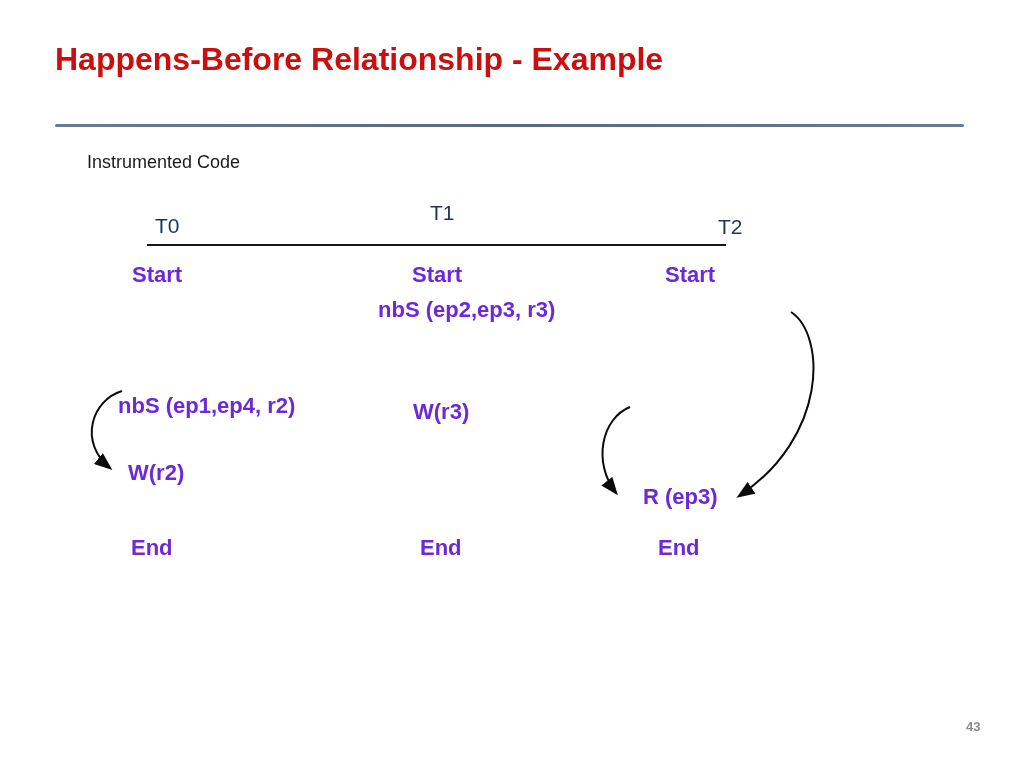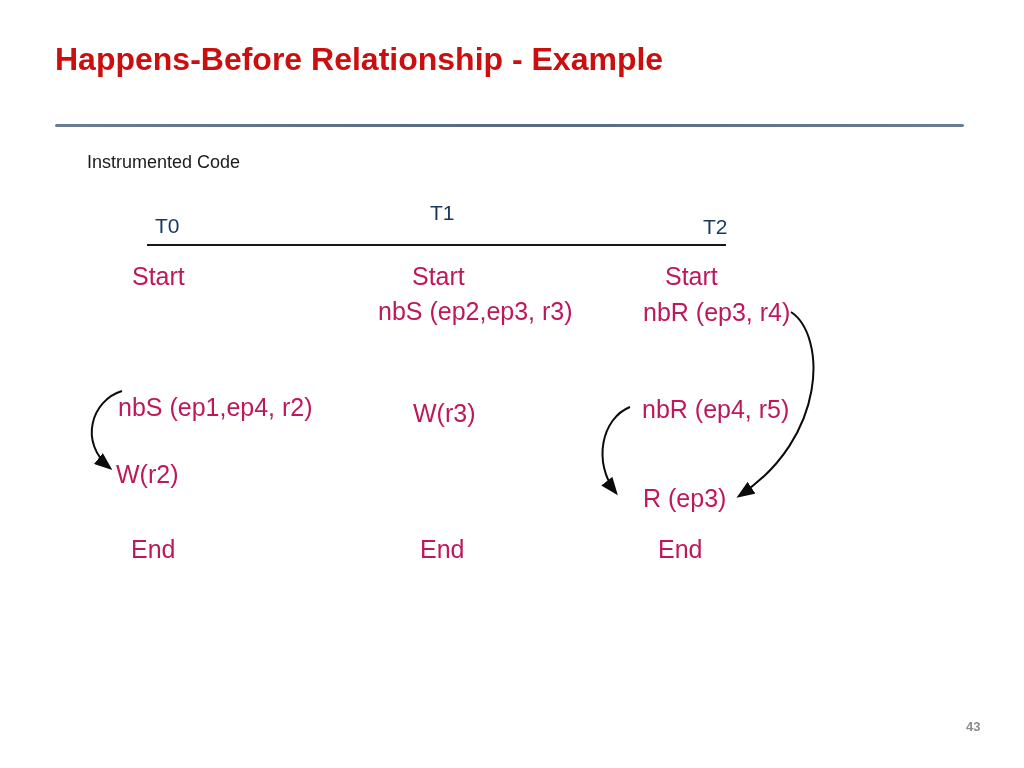--- a/index.html
+++ b/index.html
@@ -41,23 +41,23 @@
     font-size: 21px;
     font-weight: normal;
     color: #17375E;
   }
   .header-rule {
     left: 147px; top: 244px;
     width: 579px; height: 2px;
     background: #14161a;
   }
   .ev {
-    font-size: 25px;
-    font-weight: normal;
-    color: #be185d;
+    font-size: 22px;
+    font-weight: bold;
+    color: #6d28d9;
   }
 
   .arrows-layer {
     position: absolute;
     left: 0; top: 0;
     width: 1024px; height: 768px;
     pointer-events: none;
   }
 
   .page-number {
@@ -71,36 +71,34 @@
 <body>
 
 <div class="slide">
 
   <div class="abs title">Happens-Before Relationship - Example</div>
   <div class="abs title-divider"></div>
   <div class="abs subtitle">Instrumented Code</div>
 
   <div class="abs th" style="left:155px; top:214px;">T0</div>
   <div class="abs th" style="left:430px; top:201px;">T1</div>
-  <div class="abs th" style="left:703px; top:215px;">T2</div>
+  <div class="abs th" style="left:718px; top:215px;">T2</div>
   <div class="abs header-rule"></div>
 
   <div class="abs ev" style="left:132px; top:262px;">Start</div>
   <div class="abs ev" style="left:118px; top:385px;margin-top:8px;">nbS (ep1,ep4, r2)</div>
-  <div class="abs ev" style="left:116px; top:460px;">W(r2)</div>
+  <div class="abs ev" style="left:128px; top:460px;">W(r2)</div>
   <div class="abs ev" style="left:131px; top:535px;">End</div>
 
   <div class="abs ev" style="left:412px; top:262px;">Start</div>
   <div class="abs ev" style="left:378px; top:297px;">nbS (ep2,ep3, r3)</div>
   <div class="abs ev" style="left:413px; top:399px;">W(r3)</div>
   <div class="abs ev" style="left:420px; top:535px;">End</div>
 
   <div class="abs ev" style="left:665px; top:262px;">Start</div>
-  <div class="abs ev" style="left:643px; top:298px;">nbR (ep3, r4)</div>
-  <div class="abs ev" style="left:642px; top:395px;">nbR (ep4, r5)</div>
   <div class="abs ev" style="left:643px; top:484px;">R (ep3)</div>
   <div class="abs ev" style="left:658px; top:535px;">End</div>
 
   <svg class="arrows-layer" viewBox="0 0 1024 768" xmlns="http://www.w3.org/2000/svg">
     <defs>
       <marker id="arrowhead" markerWidth="9" markerHeight="7" refX="7.5" refY="3.5" orient="auto">
         <path d="M0,0 L9,3.5 L0,7 Z" fill="#0B0B0B"></path>
       </marker>
     </defs>
 

